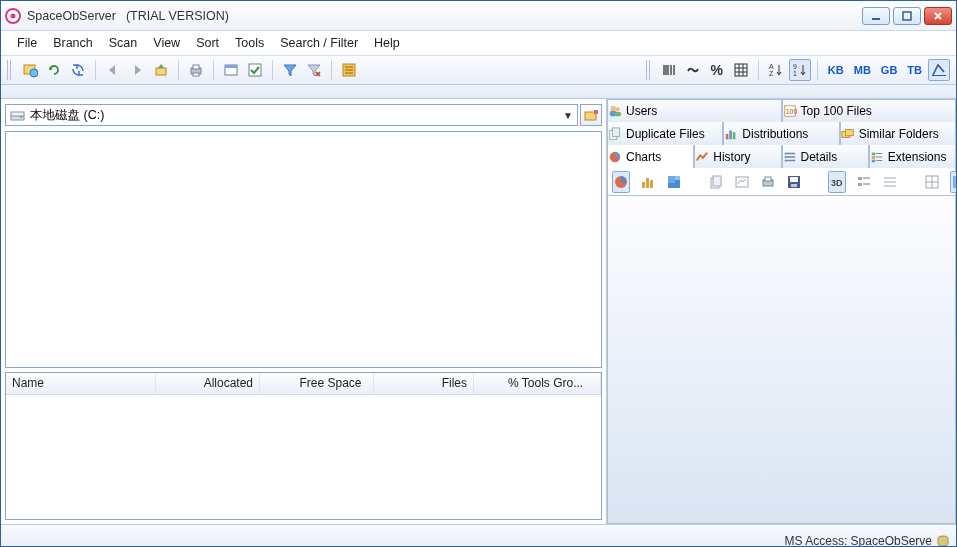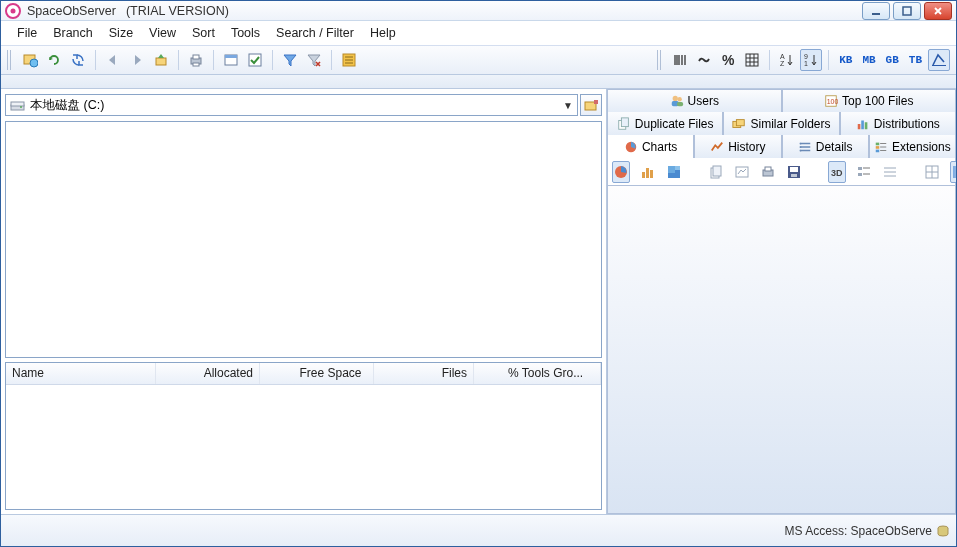--- a/index.html
+++ b/index.html
@@ -1,37 +1,37 @@
 <!DOCTYPE html>
 <html><head>
 <meta charset="utf-8">
 <style>
 * { box-sizing: border-box; margin: 0; padding: 0; font-family: "Segoe UI", Tahoma, sans-serif; }
 body { width: 957px; height: 547px; background: #fff; overflow: hidden; border:1px solid #2e5f9e; }
 
 
-.titlebar { height: 20px; background: linear-gradient(#fdfdfe,#eef3fa); display:flex; align-items:center; padding:4px 4px; border-bottom:1px solid #c9d8ea; }
+.titlebar { height: 30px; background: linear-gradient(#fdfdfe,#eef3fa); display:flex; align-items:center; padding:4px 4px; border-bottom:1px solid #c9d8ea; }
 .titlebar .appicon { width:16px; height:16px; margin-right:6px; }
 .titlebar .title { font-size:12.5px; color:#333; }
 .titlebar .trial { margin-left:10px; font-size:12.5px; color:#333; }
 .winbtns { margin-left:auto; display:flex; gap:3px; }
 .winbtn { width:28px; height:18px; border:1px solid #7a9ec6; border-radius:3px; background:linear-gradient(#f6fafe,#d6e7f6); display:flex; align-items:center; justify-content:center; }
 .winbtn.close { background:linear-gradient(#f08f84,#d7442e); border-color:#a63324; color:#fff; }
 .winbtn svg { width:10px; height:10px; }
 
 
 .menubar { height:24px; display:flex; align-items:center; padding:2px 8px; font-size:12.5px; color:#222; background:#fff; }
 .menubar span { padding:2px 8px; cursor:default; }
 
 
 .toolbar { height:30px; background:linear-gradient(#fbfcfe,#e9eff8); border-top:1px solid #d4def0; border-bottom:1px solid #b9c9e0; display:flex; align-items:center; padding:0 6px; gap:2px; }
 .toolbar .sep { width:1px; height:20px; background:#c5d2e6; margin:0 4px; }
 .toolbar .grip { width:6px; height:20px; background:repeating-linear-gradient(90deg,#b0bfd6 0 1px, transparent 1px 3px); margin-right:4px;}
 .toolbtn { width:22px; height:22px; display:flex; align-items:center; justify-content:center; border-radius:2px; }
-.unitbtn { font-size:11px; font-weight:bold; color:#1458c9; padding:0 4px; height:22px; line-height:22px;font-family:Liberation Mono, monospace; }
+.unitbtn { font-size:11px; font-weight:bold; color:#1458c9; padding:0 4px; height:22px; line-height:22px; }
 .toolrow2 { height:14px; background:linear-gradient(#eef3fa,#e3ebf6); border-bottom:1px solid #b9c9e0;}
 
 
 .workspace { display:flex; height:calc(100% - 30px - 24px - 30px - 14px - 22px); }
 .leftpane { flex:1; display:flex; flex-direction:column; border-right:1px solid #b9c9e0; }
 .rightpane { width:349px; display:flex; flex-direction:column; background:linear-gradient(#f1f5fb,#e2eaf6); }
 
 
 .drivesel { height:24px; margin:4px; display:flex; align-items:center; }
 .drivecombo { flex:1; height:22px; border:1px solid #8aa5c8; background:#fff; display:flex; align-items:center; padding:0 4px; font-size:12.5px; }
@@ -42,21 +42,21 @@
 .tree { flex:1; margin:0 4px 4px 4px; border:1px solid #8aa5c8; background:#fff; }
 
 
 .detailtable { height:148px; margin:0 4px 4px 4px; border:1px solid #8aa5c8; background:#fff; display:flex; flex-direction:column; }
 .thead { height:22px; background:linear-gradient(#fdfdfe,#eaf0f9); border-bottom:1px solid #cfd9e9; display:flex; font-size:12px; color:#222;gap:28px; }
 .thead .col { padding:3px 6px; border-right:1px solid #e0e6f0; }
 .tbody { flex:1; }
 
 
 .tabrow { display:flex; }
-.tabrow .tab { flex:1; height:23px; font-size:12px; display:flex; align-items:center; justify-content:center; gap:4px; background:linear-gradient(#fbfcfe,#e4ecf7); border:1px solid #b0c0da; border-bottom:none; cursor:default; }
+.tabrow .tab { flex:1; height:23px; font-size:12px; display:flex; align-items:center; gap:4px; background:linear-gradient(#fbfcfe,#e4ecf7); border:1px solid #b0c0da; border-bottom:none; cursor:default; }
 .tabrow .tab.active { background:#fff; }
 .tabrow2 .tab { border-top:none; }
 .tabrow .tab .ticon { width:14px; height:14px; }
 
 .rtoolbar { height:28px; background:#fff; border:1px solid #b0c0da; border-top:none; display:flex; align-items:center; padding:0 4px; gap:10px; }
 .rtoolbar .sep { width:1px; height:18px; background:#c5d2e6; margin:0 3px; }
 .rcontent { flex:1; background:linear-gradient(#fdfdfe,#d9e4f3); border:1px solid #b0c0da; border-top:none; margin-bottom:0; }
 
 
 .statusbar { height:22px; background:linear-gradient(#f6f9fd,#e6edf7); border-top:1px solid #b9c9e0; display:flex; align-items:center; padding:16px 6px; font-size:12px; color:#333; }
@@ -87,21 +87,21 @@
         <svg viewBox="0 0 10 10">
           <path d="M2 2 L8 8 M8 2 L2 8" stroke="#fff" stroke-width="1.8"></path>
         </svg>
       </div>
   </div>
 </div>
 
 <div class="menubar">
   <span>File</span>
   <span>Branch</span>
-  <span>Size</span>
+  <span>Scan</span>
   <span>View</span>
   <span>Sort</span>
   <span>Tools</span>
   <span>Search / Filter</span>
   <span>Help</span>
 </div>
 
 <div class="toolbar">
   <div class="grip"></div>
   <div class="toolbtn">
@@ -286,32 +286,32 @@
     <div class="tabrow tabrow2">
       <div class="tab">
         <svg class="ticon" viewBox="0 0 16 16">
             <rect x="2" y="4" width="8" height="10" fill="#fff" stroke="#8aa"></rect>
             <rect x="5" y="1" width="8" height="10" fill="#e8f0fa" stroke="#8aa"></rect>
           </svg>
         <span>Duplicate Files</span>
       </div>
       <div class="tab">
         <svg class="ticon" viewBox="0 0 16 16">
-            <rect x="1" y="5" width="9" height="7" fill="#f6d47a" stroke="#b88a2a"></rect>
-            <rect x="5" y="3" width="9" height="7" fill="#f6d47a" stroke="#b88a2a"></rect>
-          </svg>
-        <span>Similar Folders</span>
-      </div>
-      <div class="tab">
-        <svg class="ticon" viewBox="0 0 16 16">
             <rect x="2" y="8" width="3" height="6" fill="#e06a4a"></rect>
             <rect x="6" y="4" width="3" height="10" fill="#5a9ad6"></rect>
             <rect x="10" y="6" width="3" height="8" fill="#6ab06a"></rect>
           </svg>
         <span>Distributions</span>
+      </div>
+      <div class="tab">
+        <svg class="ticon" viewBox="0 0 16 16">
+            <rect x="1" y="5" width="9" height="7" fill="#f6d47a" stroke="#b88a2a"></rect>
+            <rect x="5" y="3" width="9" height="7" fill="#f6d47a" stroke="#b88a2a"></rect>
+          </svg>
+        <span>Similar Folders</span>
       </div>
     </div>
     <div class="tabrow tabrow2">
       <div class="tab active">
         <svg class="ticon" viewBox="0 0 16 16">
             <circle cx="8" cy="8" r="6" fill="#e06a4a"></circle>
             <path d="M8 8 L8 2 A6 6 0 0 1 13 10 Z" fill="#5a9ad6"></path>
           </svg>
         <span>Charts</span>
       </div>

